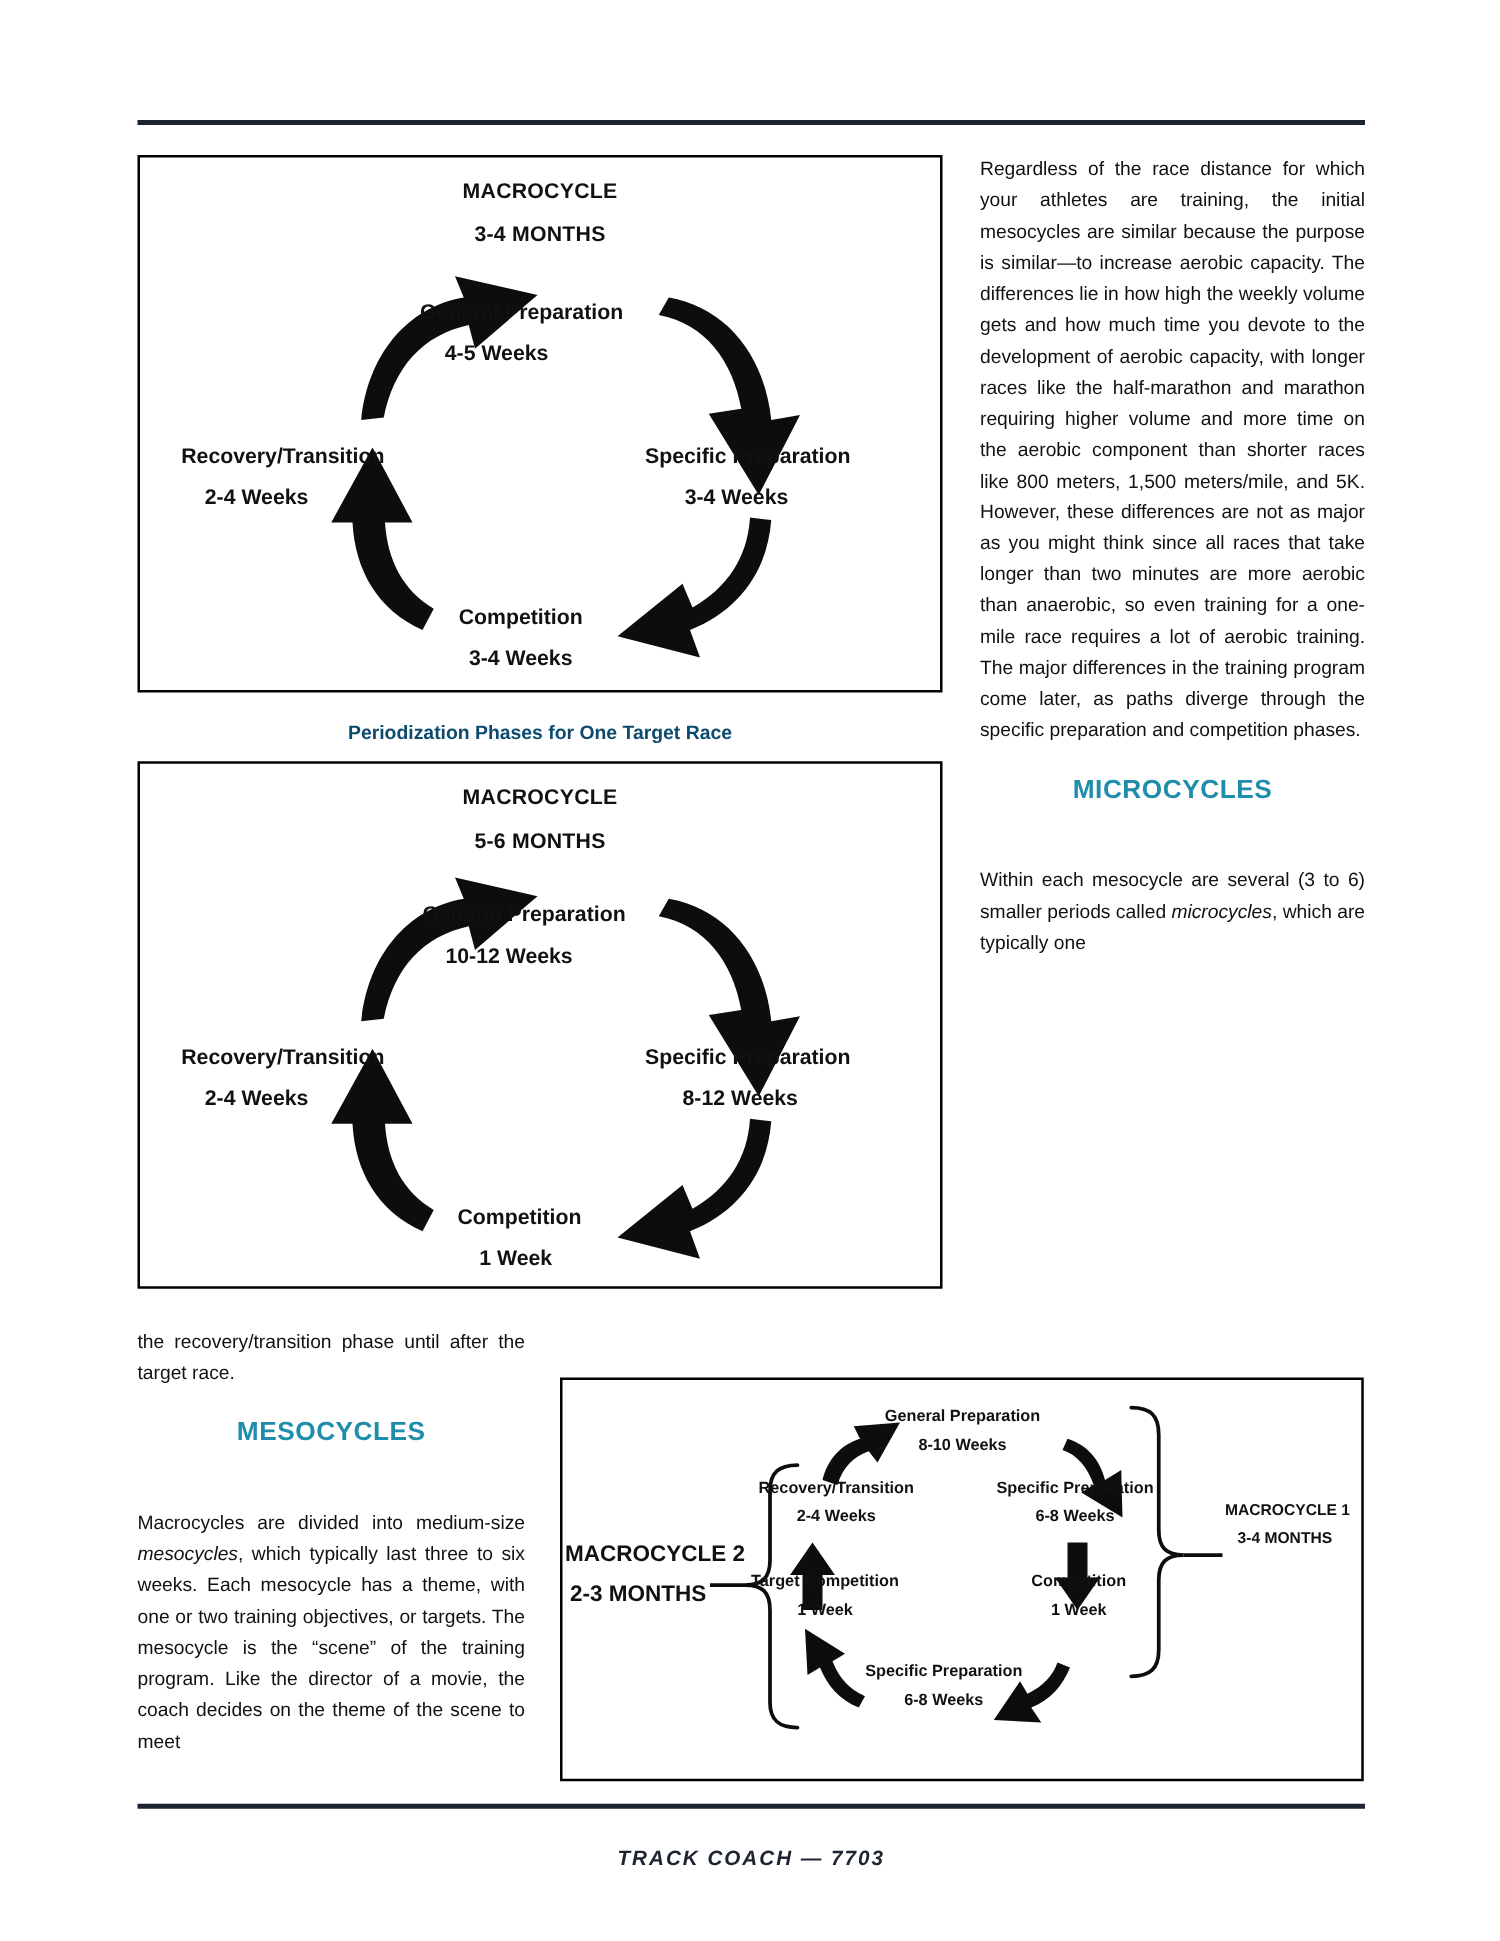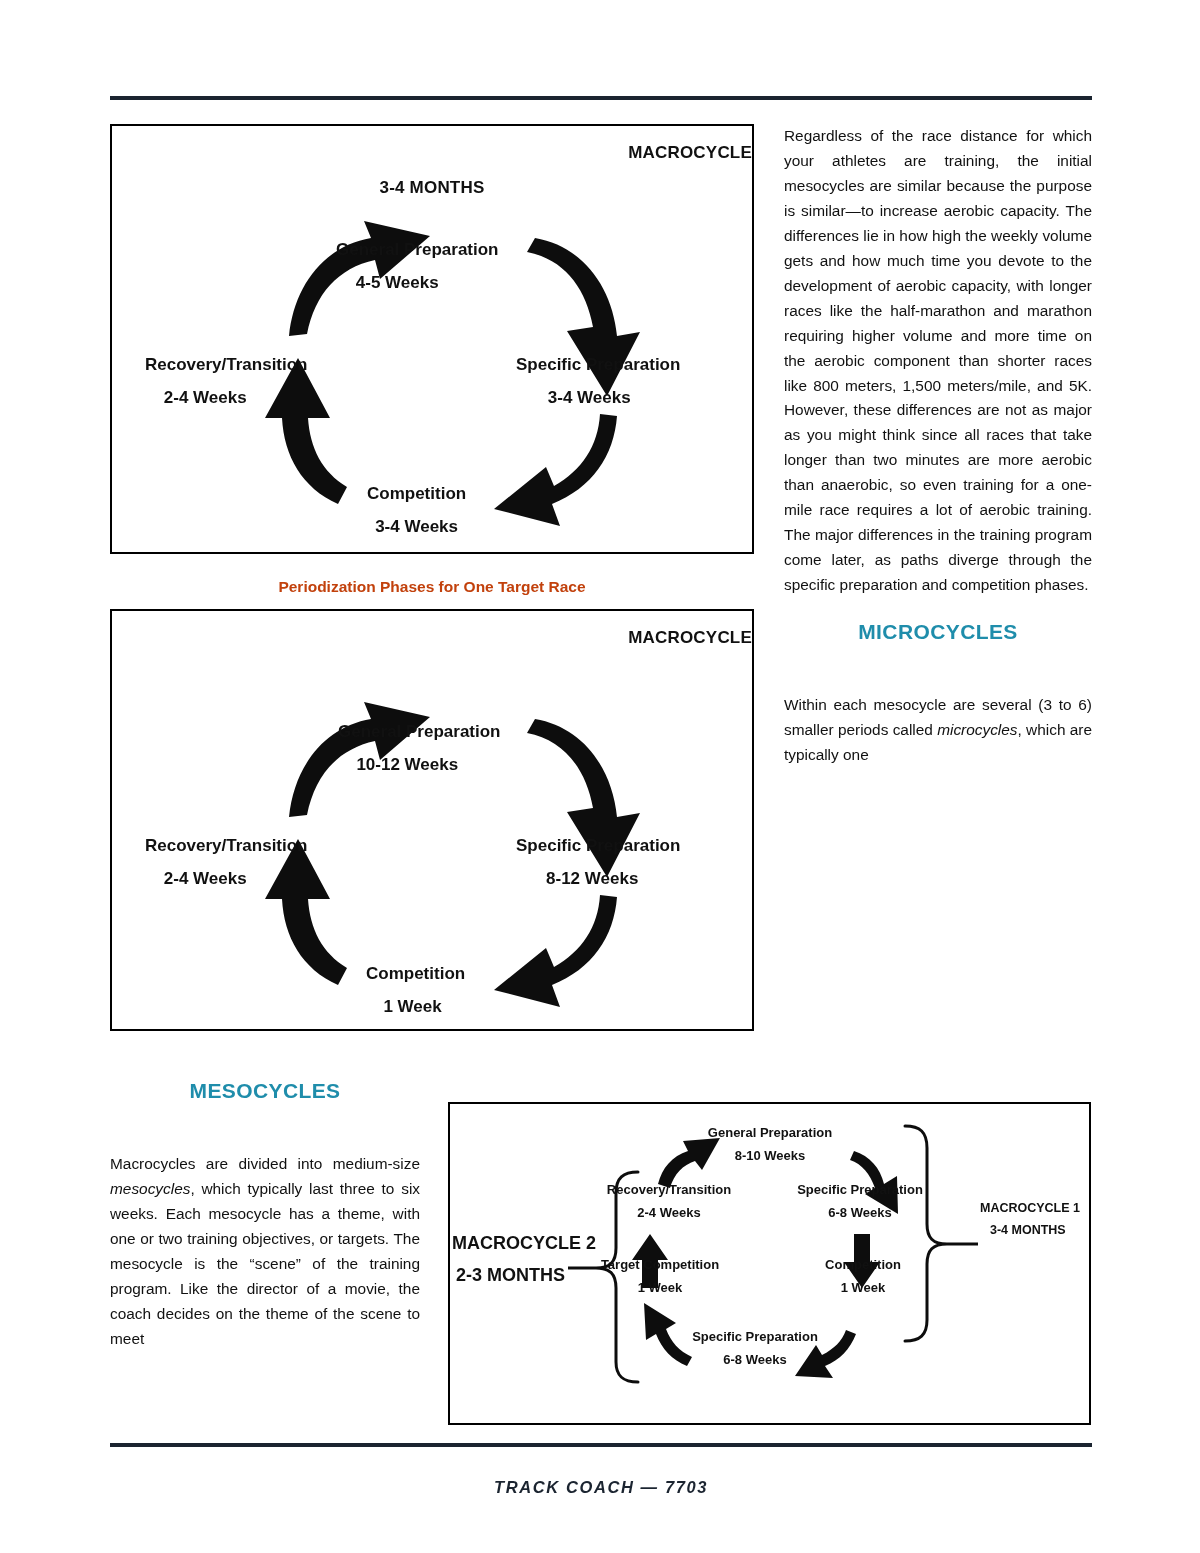--- a/index.html
+++ b/index.html
@@ -56,40 +56,40 @@
     box-sizing: border-box;
   }
   #fig1 { left: 110px; top: 124px;  width: 644px; height: 430px; }
   #fig2 { left: 110px; top: 609px;  width: 644px; height: 422px; }
   #fig3 { left: 448px; top: 1102px; width: 643px; height: 323px; }
 
   .figcaption {
     position: absolute;
     font-weight: bold;
     font-size: 15.5px;
-    color: #c2410c;
+    color: #0c4a6e;
     text-align: center;
   }
   #cap1 { left: 110px; top: 578px;  width: 644px; }
   #cap2 { left: 448px; top: 1104px; width: 643px; }
 
   
   .cycle {
     position: absolute;
     inset: 0;
   }
   .cy-title {
     position: absolute;
     left: 0; right: 0;
     text-align: center;
     font-weight: bold;
     font-size: 17px;
     letter-spacing: .2px;
   }
-  .cy-title.l1 { top: 17px; text-align: right; }
+  .cy-title.l1 { top: 17px; }
   .cy-title.l2 { top: 52px; }
 
   .node {
     position: absolute;
     font-weight: bold;
     font-size: 17px;
     line-height: 1.95;
     white-space: nowrap;
   }
   .node .sub { display:block; }
@@ -201,20 +201,21 @@
       <span class="sub">2-4 Weeks</span>
     </div>
   </div>
 </div>
 
 <div class="figcaption" id="cap1">Periodization Phases for One Target Race</div>
 
 <div class="figbox" id="fig2">
   <div class="cycle">
     <div class="cy-title l1">MACROCYCLE</div>
+    <div class="cy-title l2">5-6 MONTHS</div>
 
     <div class="arrows">
       <svg width="644" height="422" viewBox="0 0 644 422" xmlns="http://www.w3.org/2000/svg">
         <path d="M423,108 C470,116 500,156 505,206 L528,202 L495,266 L455,201 L481,197 C474,158 452,129 415,122 Z" fill="#0d0d0d"></path>
         <path d="M505,286 C502,326 480,358 440,374 L448,396 L382,379 L434,337 L442,356 C470,340 486,316 488,284 Z" fill="#0d0d0d"></path>
         <path d="M226,374 C190,358 172,326 170,288 L153,288 L186,228 L218,288 L196,288 C198,318 210,342 235,357 Z" fill="#0d0d0d"></path>
         <path d="M177,206 C182,156 212,116 259,108 L252,91 L318,106 L268,149 L263,130 C226,138 203,164 195,204 Z" fill="#0d0d0d"></path>
       </svg>
     </div>
 
@@ -300,18 +301,19 @@
   </div>
 </div>
 
 <div class="col" id="col-right">
   <p>Regardless of the race distance for which your athletes are training, the initial mesocycles are similar because the purpose is similar—to increase aerobic capacity. The differences lie in how high the weekly volume gets and how much time you devote to the development of aerobic capacity, with longer races like the half-marathon and marathon requiring higher volume and more time on the aerobic component than shorter races like 800 meters, 1,500 meters/mile, and 5K. However, these differences are not as major as you might think since all races that take longer than two minutes are more aerobic than anaerobic, so even training for a one-mile race requires a lot of aerobic training. The major differences in the training program come later, as paths diverge through the specific preparation and competition phases.</p>
   <h2 class="secthead" style="color: rgb(31, 141, 171);">MICROCYCLES</h2>
   <p class="tight"><span>Within each mesocycle are several (3 to 6) smaller periods called </span><em>microcycles</em><span>, which are typically one</span></p>
 </div>
 
 <div class="col" id="col-left">
+  <p>the recovery/transition phase until after the target race.</p>
   <h2 class="secthead" style="color: rgb(31, 141, 171);">MESOCYCLES</h2>
   <p class="tight"><span>Macrocycles are divided into medium-size </span><em>mesocycles</em><span>, which typically last three to six weeks. Each mesocycle has a theme, with one or two training objectives, or targets. The mesocycle is the “scene” of the training program. Like the director of a movie, the coach decides on the theme of the scene to meet</span></p>
 </div>
 
 <div class="rule-bottom"></div>
 <div class="footer">TRACK COACH  —  7703</div>
 
 </body></html>

